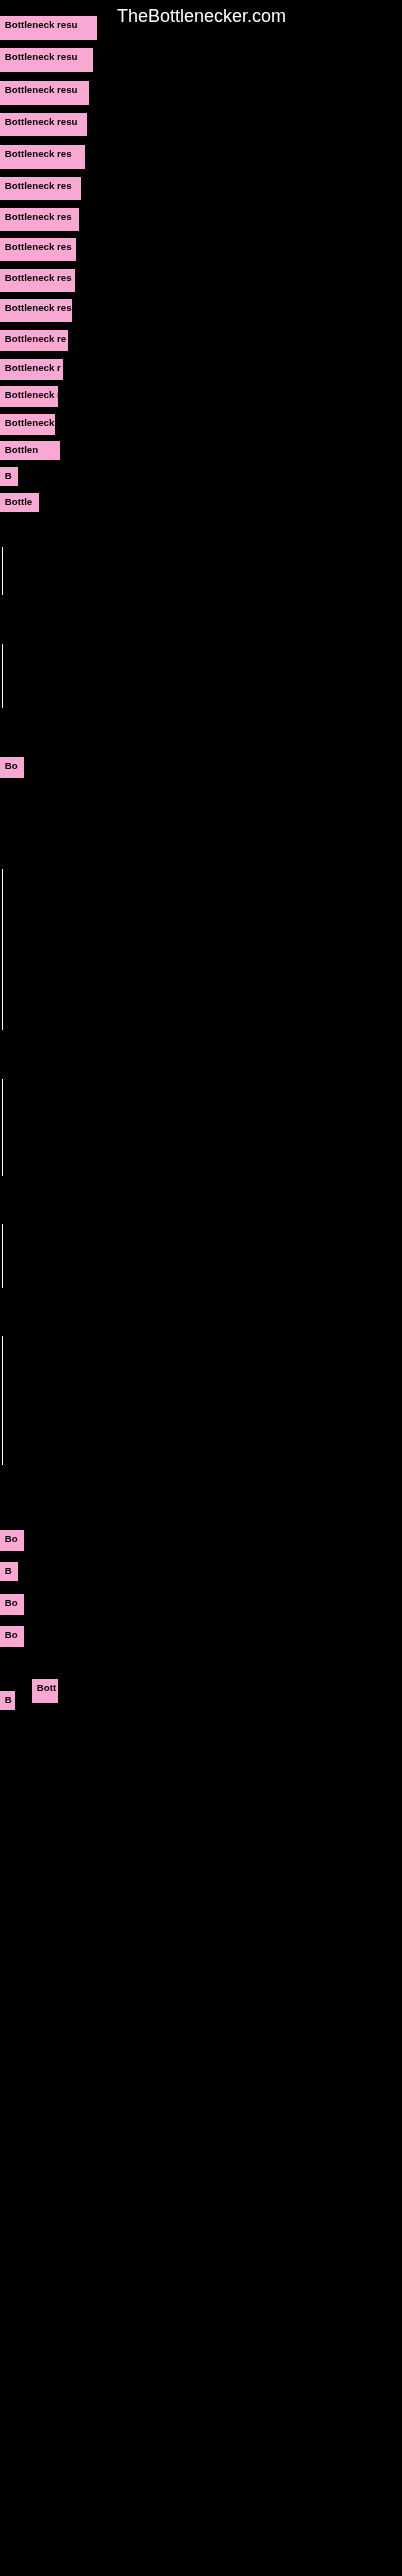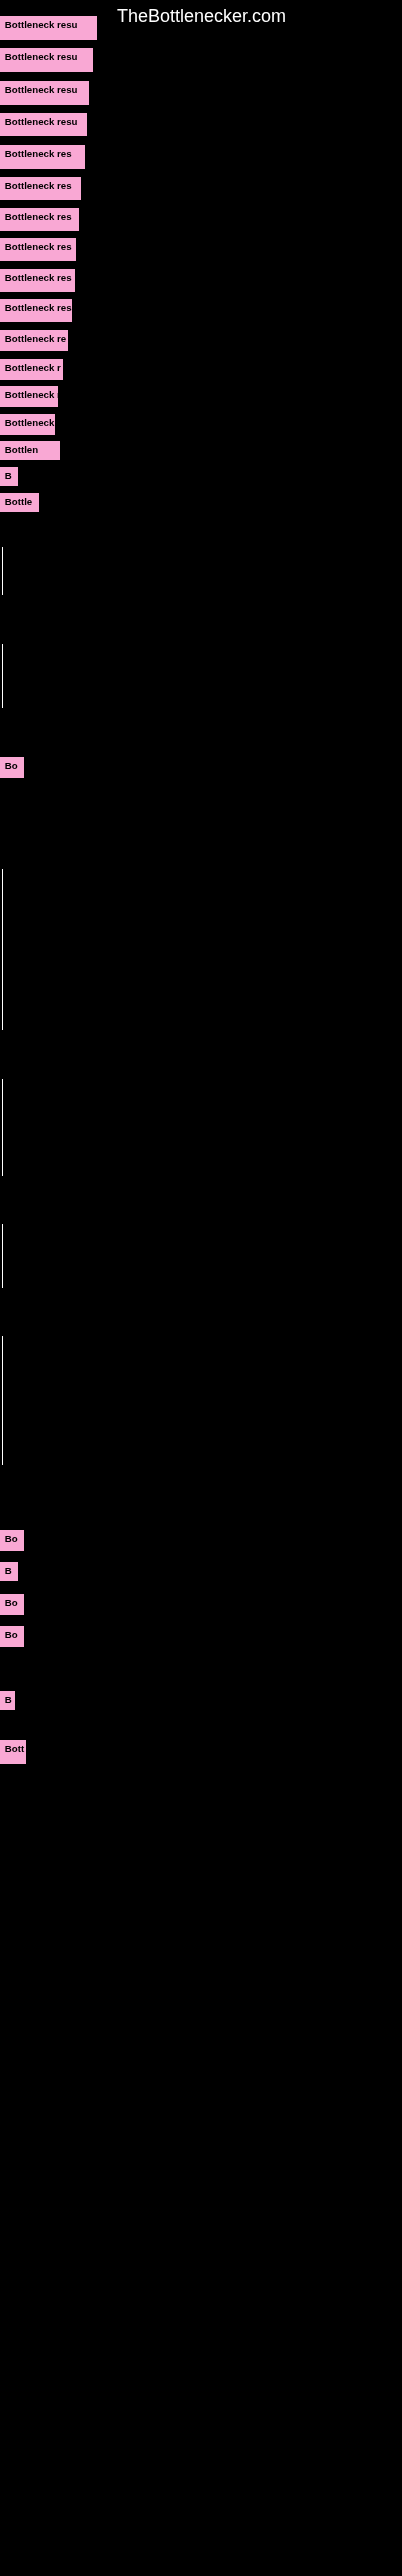--- a/index.html
+++ b/index.html
@@ -69,15 +69,15 @@
 <div class="vertical-line" style="top: 644px; height: 64px;"></div>
 <div class="bottleneck-item" style="top: 757px; width: 24px; height: 21px;">Bo</div>
 <div class="vertical-line" style="top: 869px; height: 161px;"></div>
 <div class="vertical-line" style="top: 1079px; height: 97px;"></div>
 <div class="vertical-line" style="top: 1224px; height: 64px;"></div>
 <div class="vertical-line" style="top: 1336px; height: 129px;"></div>
 <div class="bottleneck-item" style="top: 1530px; width: 24px; height: 21px;">Bo</div>
 <div class="bottleneck-item" style="top: 1562px; width: 17.7px; height: 19.3px;">B</div>
 <div class="bottleneck-item" style="top: 1594px; width: 24px; height: 21px;">Bo</div>
 <div class="bottleneck-item" style="top: 1626px; width: 24px; height: 21px;">Bo</div>
-<div class="bottleneck-item" style="top: 1740px; width: 26px; height: 24px;">Bott</div>
+<div class="bottleneck-item" style="top: 1679px; width: 26px; height: 24px; margin-left: 32px;">Bott</div>
 <div class="bottleneck-item" style="top: 1691px; width: 14.5px; height: 19.3px;">B</div>
 
 
 </body></html>

